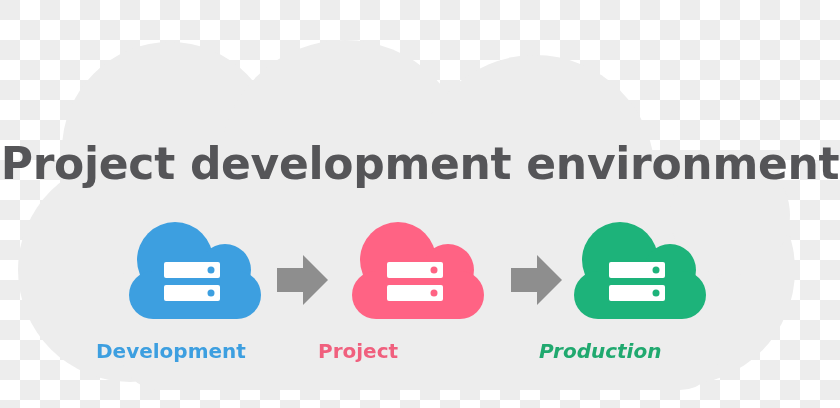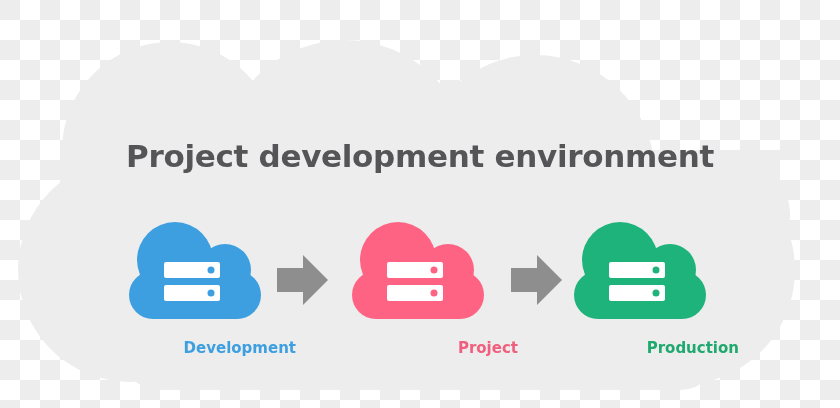--- a/index.html
+++ b/index.html
@@ -9,27 +9,27 @@
     background-image:
       linear-gradient(45deg, #ededed 25%, transparent 25%, transparent 75%, #ededed 75%),
       linear-gradient(45deg, #ededed 25%, transparent 25%, transparent 75%, #ededed 75%);
     background-size: 40px 40px;
     background-position: 20px 0, 0 20px;
     font-family: "DejaVu Sans", sans-serif;
   }
   .bg-cloud { position: absolute; left: 0; top: 0; width: 840px; height: 408px; }
   .title {
     position: absolute; left: 0; width: 840px; top: 138px;
-    text-align: center; font-weight: bold; font-size: 31px;
+    text-align: center; font-weight: bold; font-size: 44px;
     color: #555558; letter-spacing: -0.3px;
   }
   .node-icon { position: absolute; width: 132px; height: 100px; }
   .node-label {
-    position: absolute; width: 200px; text-align: right;
-    font-weight: bold; font-size: 15px; top: 339px;
+    position: absolute; width: 200px; text-align: left;
+    font-weight: bold; font-size: 20px; top: 339px;
   }
   .arrow { position: absolute; width: 52px; height: 50px; }
 </style>
 </head>
 <body>
 
 <svg class="bg-cloud" viewBox="0 0 840 408">
   <g fill="#ededed">
     <circle cx="170" cy="150" r="108"></circle>
     <circle cx="345" cy="165" r="125"></circle>
@@ -94,13 +94,13 @@
     <circle cx="108" cy="75" r="24"></circle>
     <rect x="24" y="50" width="84" height="49"></rect>
   </g>
   <g>
     <rect x="35" y="42" width="56" height="16" rx="2" fill="#fff"></rect>
     <circle cx="82" cy="50" r="3.5" fill="#1db37a"></circle>
     <rect x="35" y="65" width="56" height="16" rx="2" fill="#fff"></rect>
     <circle cx="82" cy="73" r="3.5" fill="#1db37a"></circle>
   </g>
 </svg>
-<div class="node-label" style="left:539px; color:#20a96f;">Production</div>
+<div class="node-label" style="left:539px; color:#20a96f;font-style:italic;">Production</div>
 
 </body></html>

